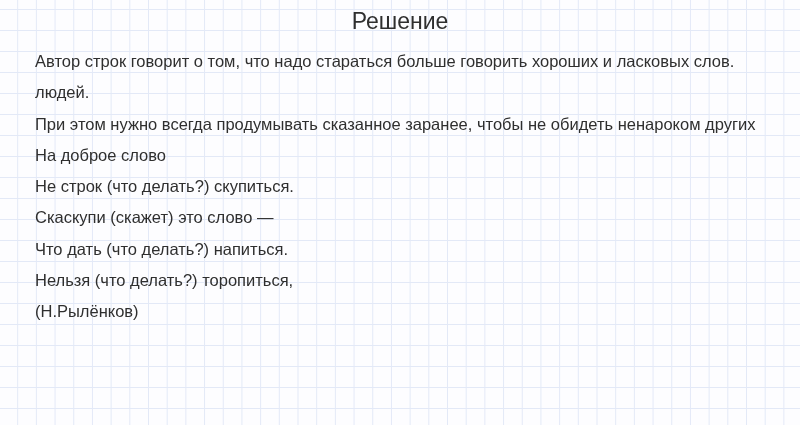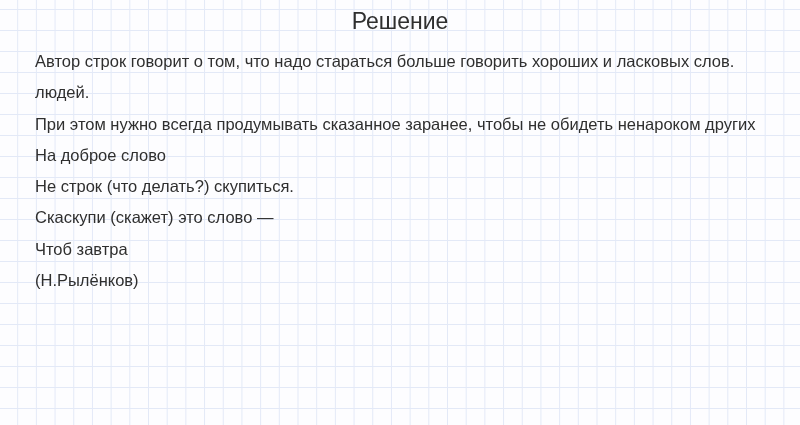--- a/index.html
+++ b/index.html
@@ -52,16 +52,17 @@
 
 <main class="sheet">
   <h1 class="title">Решение</h1>
   <section class="content">
     <p class="line">Автор строк говорит о том, что надо стараться больше говорить хороших и ласковых слов.</p>
     <p class="line">людей.</p>
     <p class="line">При этом нужно всегда продумывать сказанное заранее, чтобы не обидеть ненароком других</p>
     <p class="line"><span>На доброе слово</span></p>
     <p class="line"><span>Не строк </span><span class="seg-i">(что делать?)</span><span> скупи</span><span class="seg-b">ть</span><span>ся.</span></p>
     <p class="line"><span>Ск</span><span class="seg-b">а</span><span>скупи </span><span class="seg-i">(скажет)</span><span> это слово —</span></p>
-    <p class="line"><span>Чтоб завтра</span></p>
+    <p class="line"><span>Что дать </span><span class="seg-i">(что делать?)</span><span> напи</span><span class="seg-b">ть</span><span>ся.</span></p>
+    <p class="line"><span>Нельзя </span><span class="seg-i">(что делать?)</span><span> тор</span><span class="seg-b">о</span><span>пи</span><span class="seg-b">ть</span><span>ся,</span></p>
     <p class="line">(Н.Рылёнков)</p>
   </section>
 </main>
 
 </body></html>

